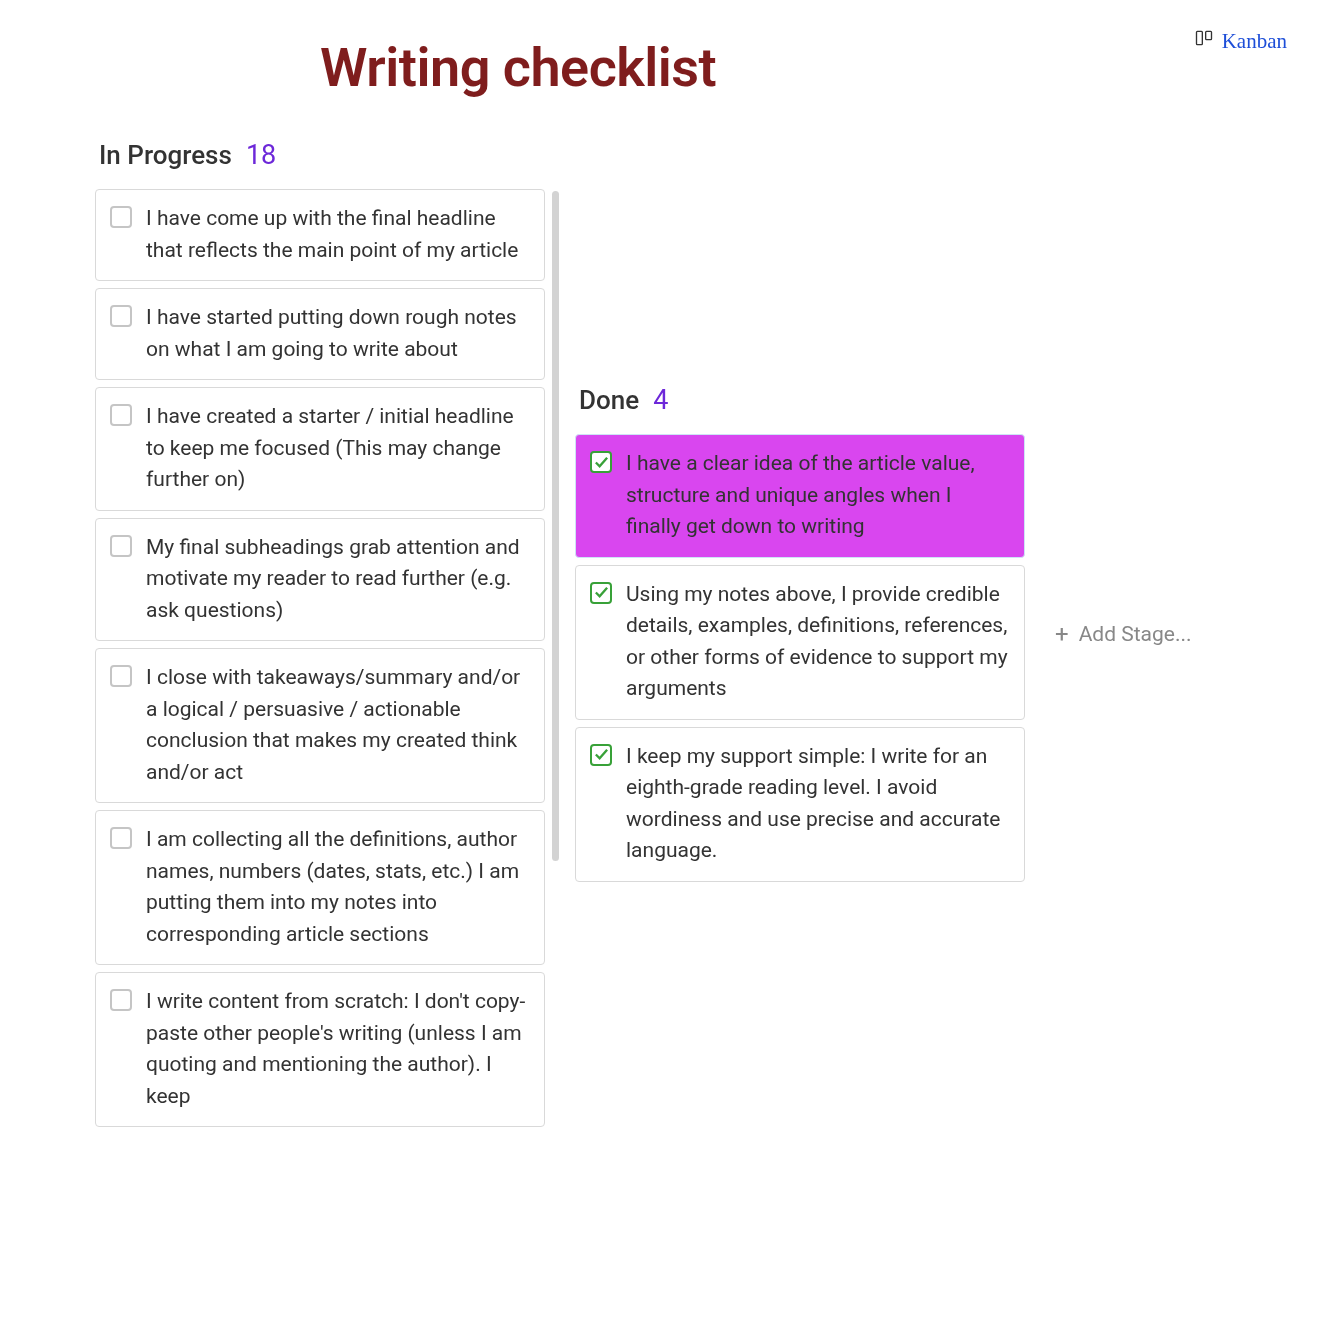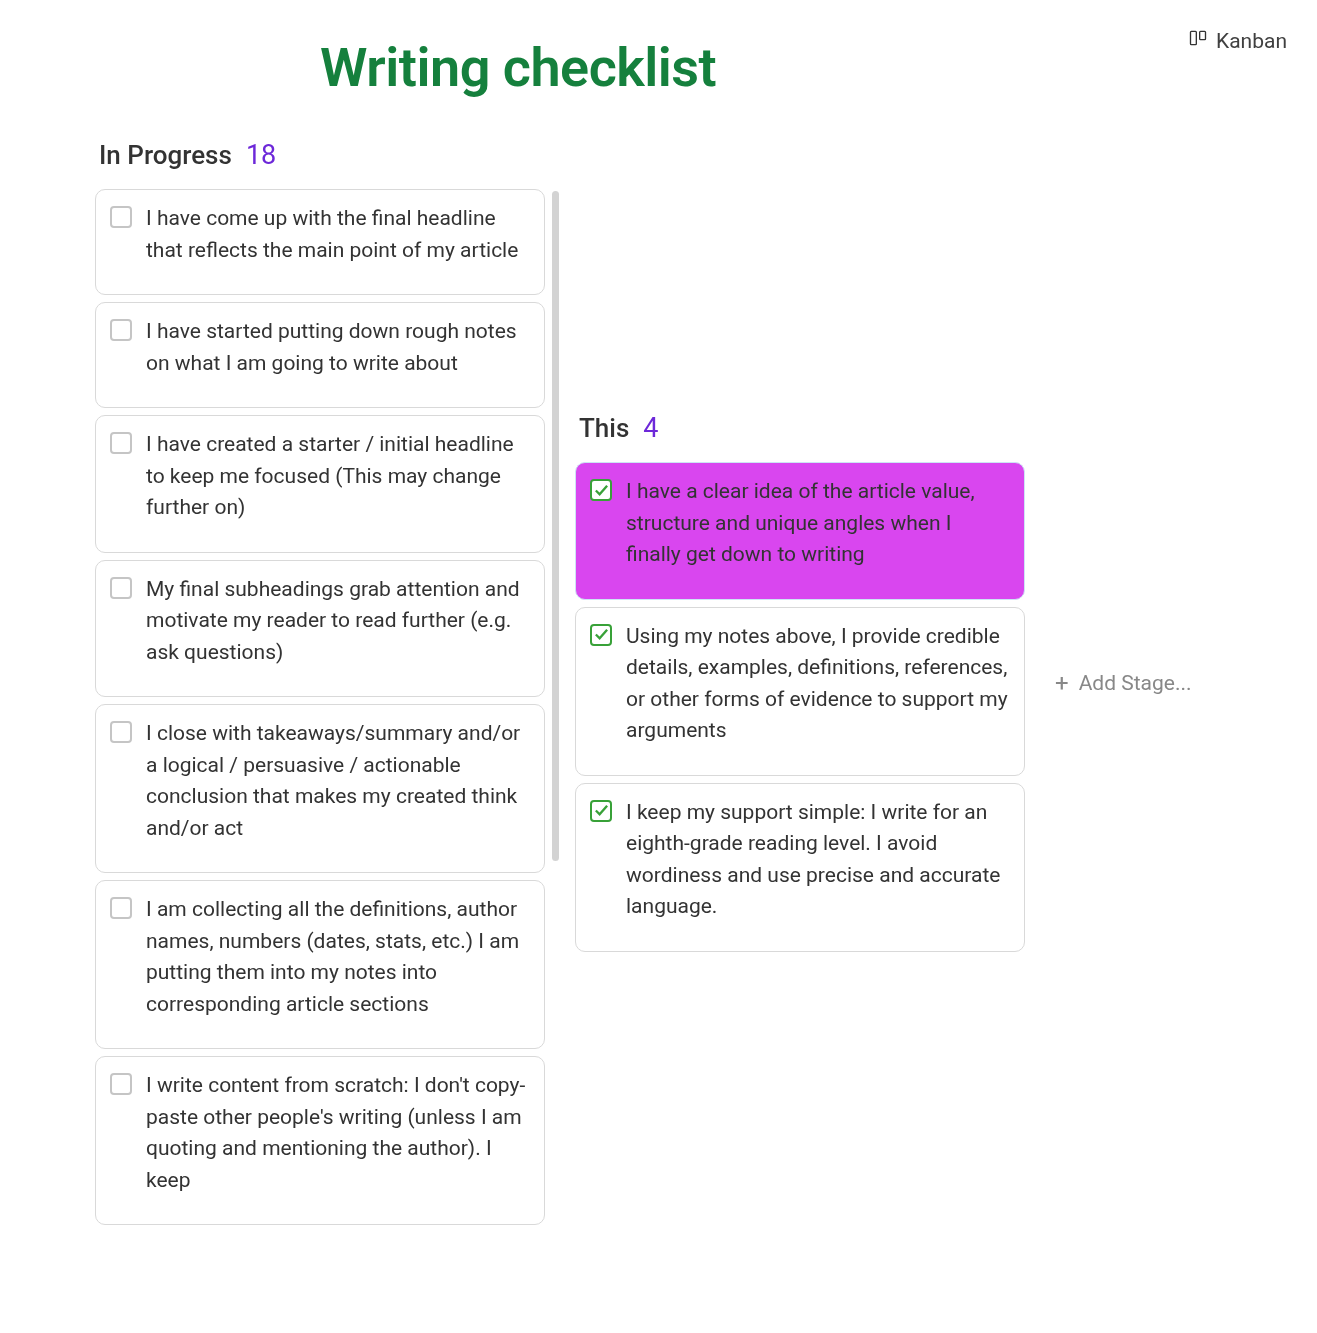--- a/index.html
+++ b/index.html
@@ -16,32 +16,33 @@
       position: relative;
       overflow: hidden;
     }
     .view-selector {
       position: absolute;
       top: 28px;
       right: 30px;
       display: flex;
       align-items: center;
       gap: 8px;
-      color: #404040;
+      color: #1d4ed8;
       font-size: 21px;
       cursor: pointer;
+      font-family: Liberation Serif, serif;
     }
     .view-selector svg {
       width: 20px;
       height: 20px;
     }
     .page-title {
       font-size: 54px;
       font-weight: 600;
-      color: #15803d;
+      color: #7f1d1d;
       margin: 36px 0 40px 320px;
       letter-spacing: -0.5px;
     }
     .board {
       display: flex;
       gap: 30px;
       padding: 0 0 0 95px;
       align-items: center;
     }
     .column {
@@ -67,22 +68,22 @@
       font-weight: 400;
     }
     .cards {
       display: flex;
       flex-direction: column;
       gap: 7px;
     }
     .card {
       background: #fff;
       border: 1px solid #d9d9d9;
-      border-radius: 10px;
-      padding: 13px 16px 28px 14px;
+      border-radius: 4px;
+      padding: 13px 16px 14px 14px;
       display: flex;
       gap: 14px;
       align-items: flex-start;
       cursor: pointer;
     }
     .card.highlighted {
       background: #d946ef;
       border-color: #cde5f5;
     }
     .checkbox {
@@ -188,21 +189,21 @@
       <div class="card">
         <span class="checkbox"></span>
         <span class="card-text">I write content from scratch: I don't copy-paste other people's writing (unless I am quoting and mentioning the author). I keep</span>
       </div>
     </div>
     <div class="scroll-indicator"></div>
   </div>
 
   <div class="column">
     <div class="column-header">
-      <span class="column-title">This</span>
+      <span class="column-title">Done</span>
       <span class="column-count">4</span>
     </div>
     <div class="cards">
       <div class="card highlighted">
         <span class="checkbox checked">
           <svg viewBox="0 0 16 16">
               <polyline points="2,8 6,12 14,3"></polyline>
             </svg>
         </span>
         <span class="card-text">I have a clear idea of the article value, structure and unique angles when I finally get down to writing</span>

